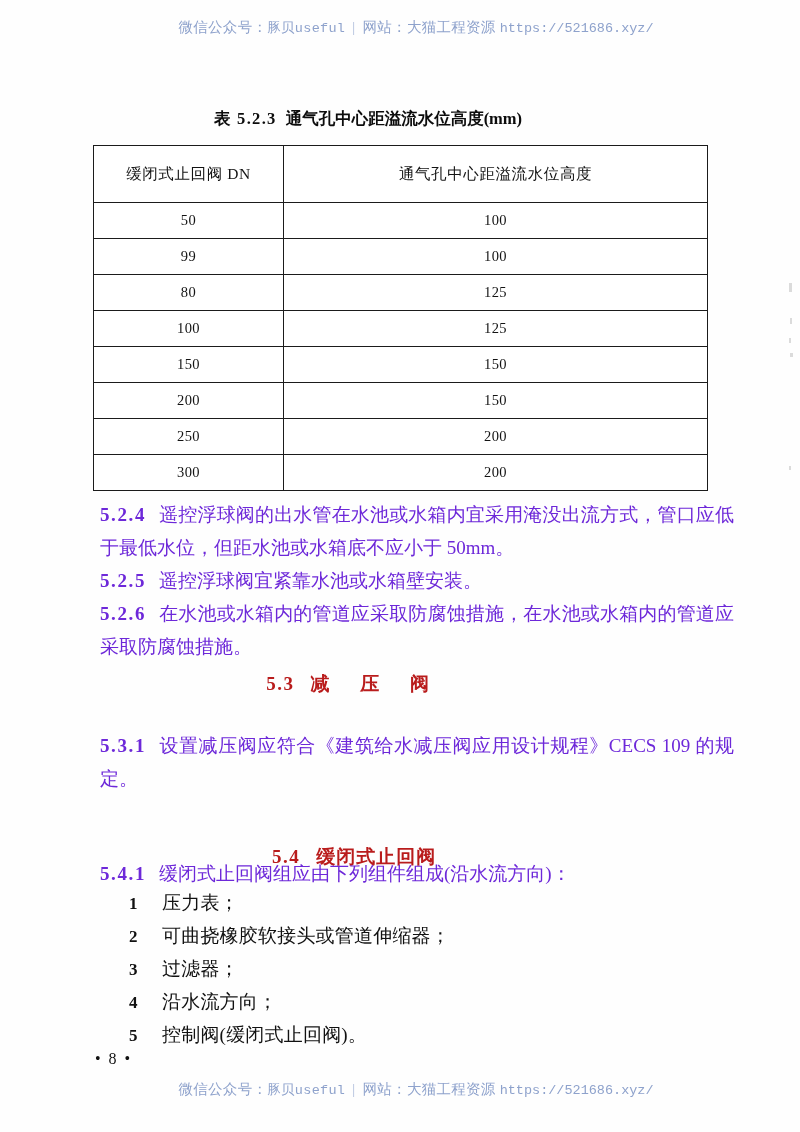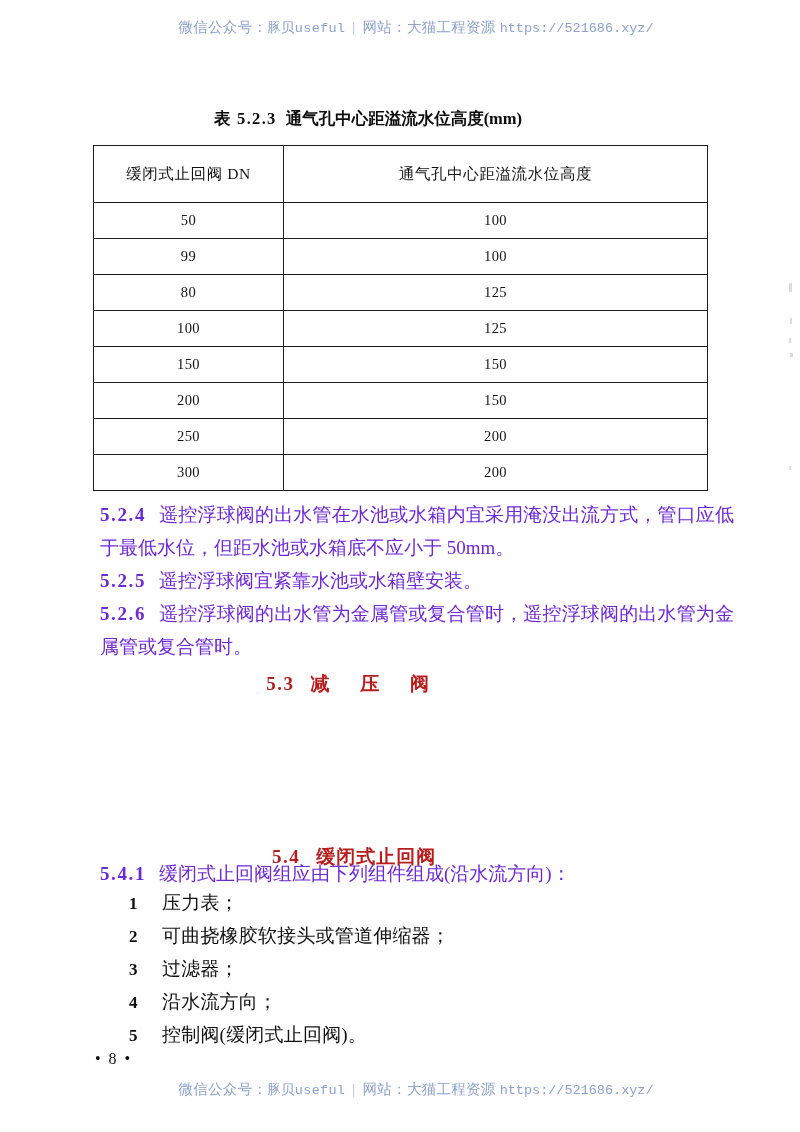--- a/index.html
+++ b/index.html
@@ -245,27 +245,30 @@
 
   <div class="body-block" style="top:498px;">
     <span class="clause-no">5.2.4</span><span>遥控浮球阀的出水管在水池或水箱内宜采用淹没出流方式，管口应低于最低水位，但距水池或水箱底不应小于 50mm。</span>
   </div>
 
   <div class="body-block" style="top:564px;">
     <span class="clause-no">5.2.5</span><span>遥控浮球阀宜紧靠水池或水箱壁安装。</span>
   </div>
 
   <div class="body-block" style="top:597px;">
-    <span class="clause-no">5.2.6</span><span>遥控浮球阀的出水管为金属管或复合管时，遥控浮球阀的出水管为金属管或复合管时。</span>
+    <span class="clause-no">5.2.6</span><span>在水池或水箱内的管道应采取防腐蚀措施，在水池或水箱内的管道应采取防腐蚀措施。</span>
   </div>
 
   <div class="sec-heading" style="top:671px;">
     <span class="sec-no">5.3</span><span class="sec-title-wide">减 压 阀</span>
   </div>
 
+  <div class="body-block" style="top:729px;">
+    <span class="clause-no">5.3.1</span><span>设置减压阀应符合《建筑给水减压阀应用设计规程》CECS 109 的规定。</span>
+  </div>
 
   <div class="sec-heading" style="top:808px;margin-top:36px;">
     <span class="sec-no">5.4</span><span class="sec-title">缓闭式止回阀</span>
   </div>
 
   <div class="body-block" style="top:857px;">
     <span class="clause-no">5.4.1</span><span>缓闭式止回阀组应由下列组件组成(沿水流方向)：</span>
   </div>
 
   <div class="item-list" style="top:890px;">

